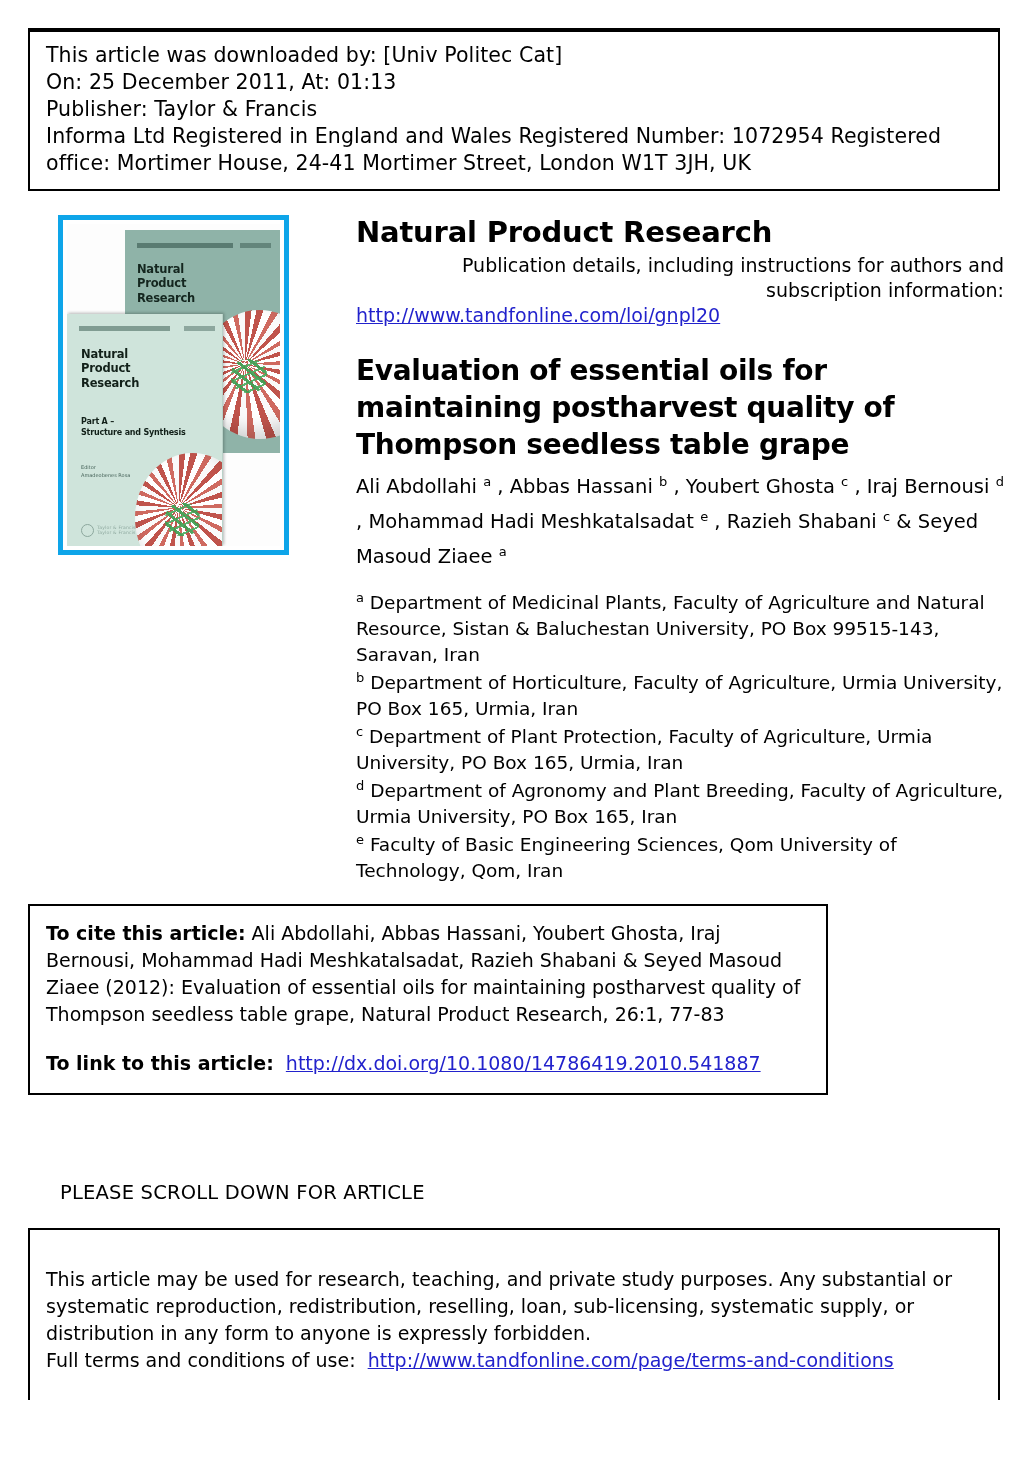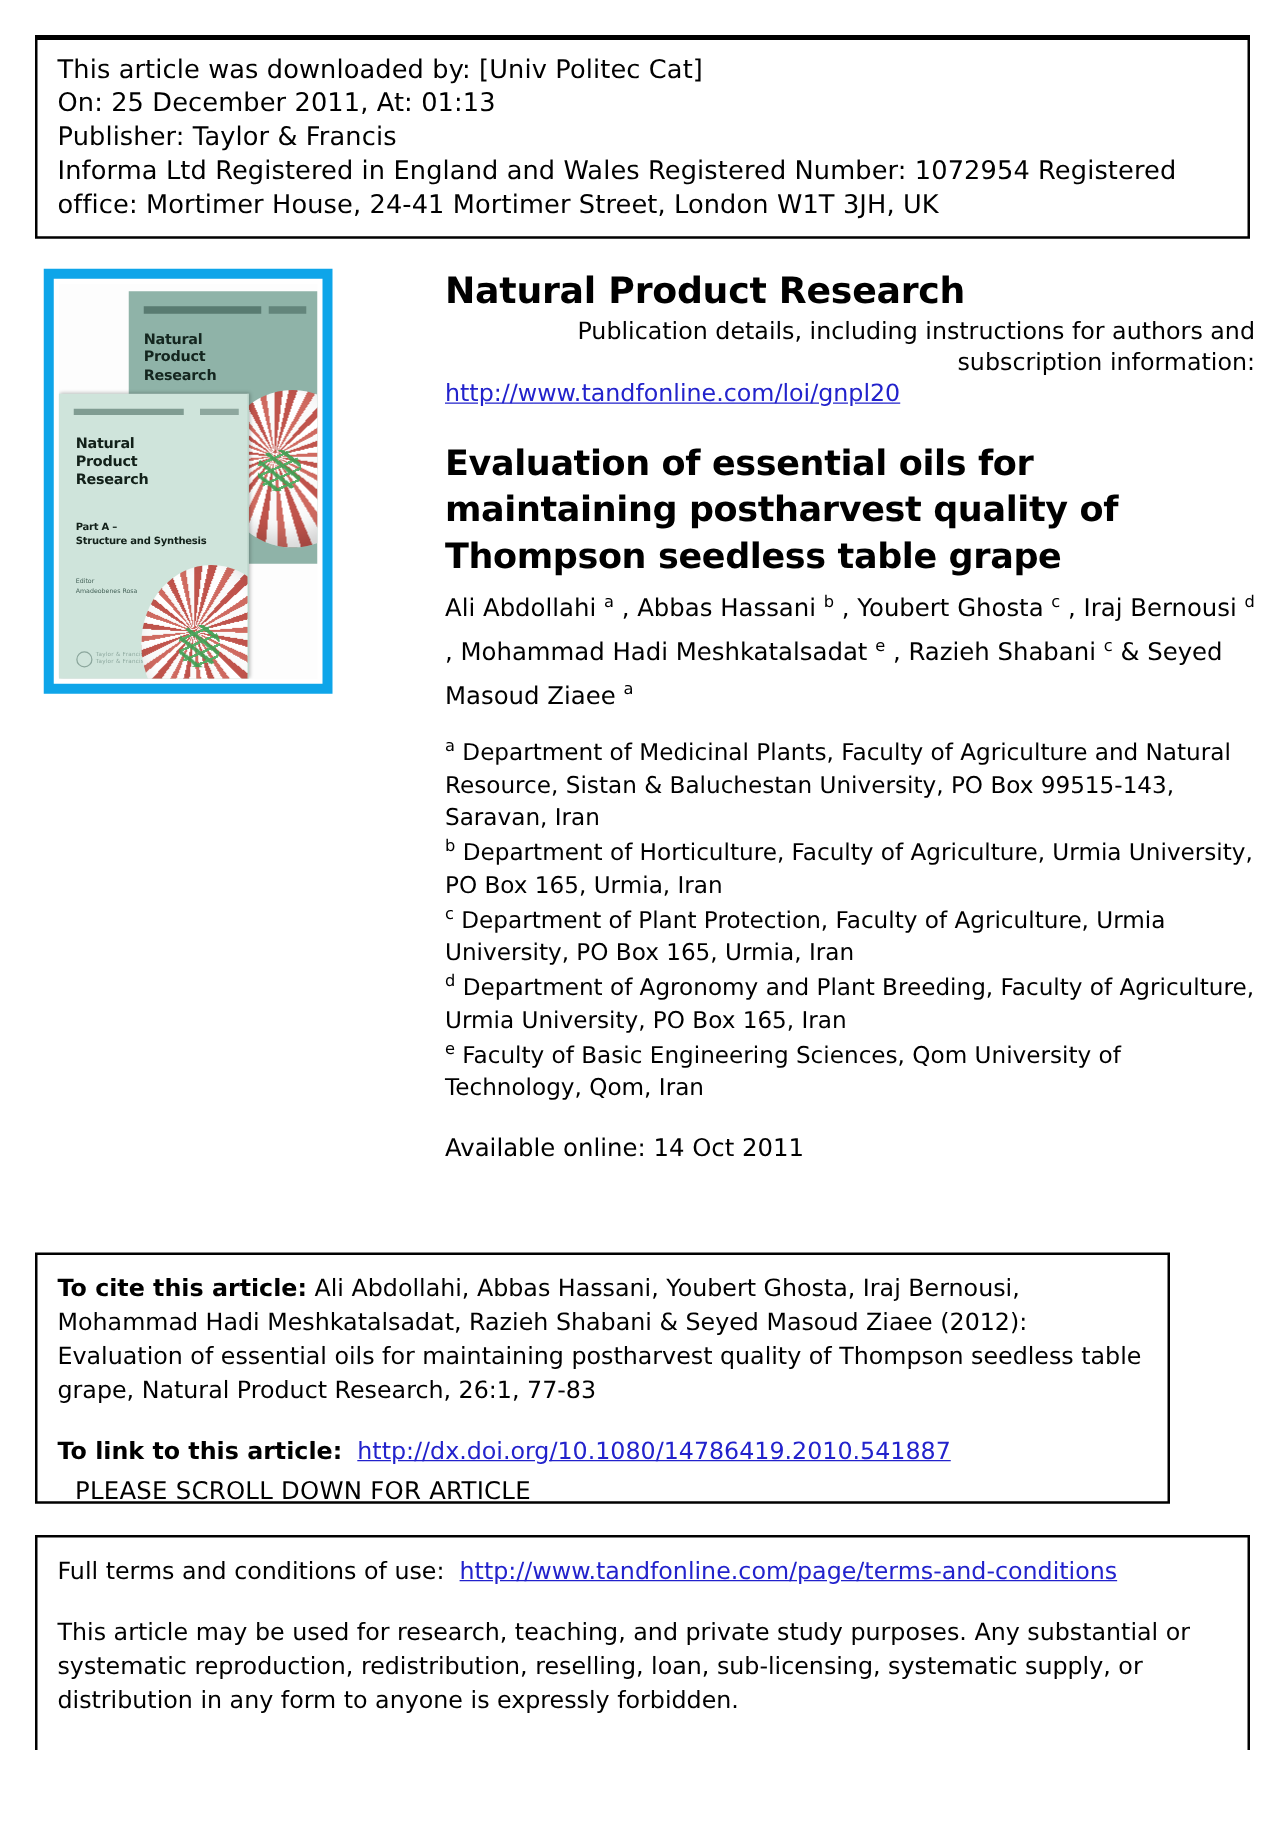--- a/index.html
+++ b/index.html
@@ -31,24 +31,24 @@
   .box-header {
     left: 28px;
     top: 28px;
     width: 972px;
     border: 2px solid #000;
     border-top-width: 4px;
     padding: 10px 16px 12px 16px;
   }
   .box-cite {
     left: 28px;
-    top: 1002px;
-    width: 908px;
+    top: 904px;
+    width: 800px;
     border: 2px solid #000;
-    padding: 14px 16px 26px 16px;
+    padding: 14px 16px 16px 16px;
   }
   .box-terms {
     left: 28px;
     top: 1228px;
     width: 972px;
     height: 172px;
     border: 2px solid #000;
     border-bottom: none;
     padding: 14px 16px 0 16px;
     overflow: hidden;
@@ -58,26 +58,26 @@
   .hdr-line {
     font-size: 20.5px;
     line-height: 27px;
     letter-spacing: 0.1px;
     white-space: pre-wrap;
   }
 
   
   .cover-wrap {
     position: absolute;
-    left: 35px;
+    left: 58px;
     top: 215px;
     width: 231px;
     height: 340px;
     box-sizing: border-box;
-    border: 8px solid #0ea5e9;
+    border: 5px solid #0ea5e9;
     background: #ffffff;
     padding: 4px;
   }
   .cover-inner {
     position: relative;
     width: 100%;
     height: 100%;
     background: #fdfdfd;
     overflow: hidden;
   }
@@ -412,20 +412,20 @@
     </p>
     <p class="cite-para second">
       <span class="cite-label">To link to this article:</span>
       &nbsp;<a class="link" href="#">http://dx.doi.org/10.1080/14786419.2010.541887</a>
     </p>
   </div>
 
   <div class="scroll-notice">PLEASE SCROLL DOWN FOR ARTICLE</div>
 
   <div class="box box-terms">
+    <p class="terms-para second">This article may be used for research, teaching, and private study purposes. Any substantial or systematic reproduction, redistribution, reselling, loan, sub-licensing, systematic supply, or distribution in any form to anyone is expressly forbidden.</p>
     <p class="terms-para">
       <span>Full terms and conditions of use:</span>
       &nbsp;<a class="link" href="#">http://www.tandfonline.com/page/terms-and-conditions</a>
     </p>
-    <p class="terms-para second">This article may be used for research, teaching, and private study purposes. Any substantial or systematic reproduction, redistribution, reselling, loan, sub-licensing, systematic supply, or distribution in any form to anyone is expressly forbidden.</p>
   </div>
 
 </div>
 
 </body></html>

